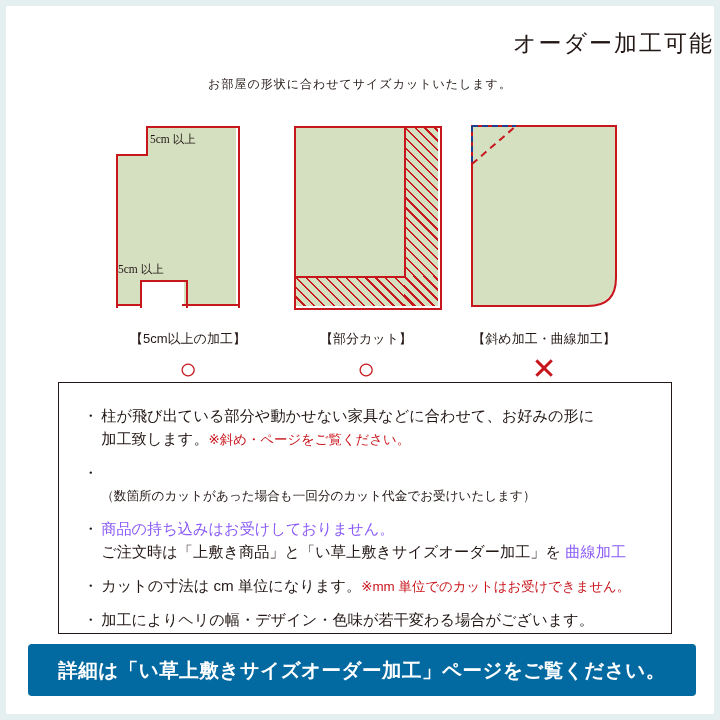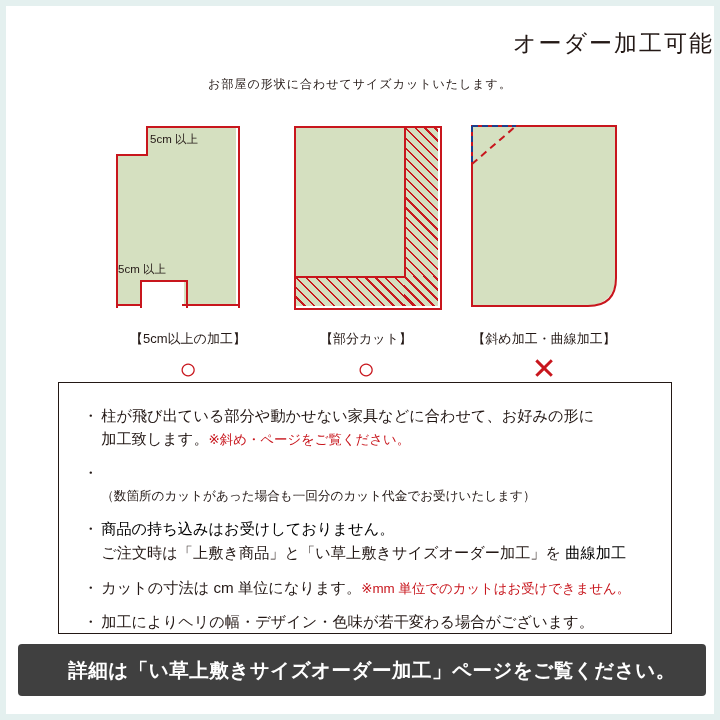--- a/index.html
+++ b/index.html
@@ -33,21 +33,21 @@
   
   .diagrams{
     position:absolute;top:108px;left:0;width:720px;
     display:flex;justify-content:center;gap:18px;
   }
   .diagram{
     width:160px;
     display:flex;flex-direction:column;align-items:center;
   }
   .canvas{
-    position:relative;width:160px;height:196px;
+    position:relative;width:160px;height:196px;font-family:Liberation Serif, serif;
   }
   .mat{
     position:absolute;
     background:#d5e0c0;
   }
   .outline{
     position:absolute;
     border:2px solid #c8161d;
   }
   .caption{
@@ -89,31 +89,31 @@
     font-size:15.2px;
     line-height:1.5;
     margin-bottom:11px;
     color:#231815;
   }
   .note .dot{
     flex:0 0 auto;margin-right:3px;
   }
   .note .body{flex:1 1 auto;}
   .sm{font-size:12.6px;}
-  .red{color:#000000;font-family:Liberation Mono, monospace;}
+  .red{color:#8b5cf6;}
   .redsm{color:#c8161d;font-size:13.4px;}
   
   .footer{
-    position:absolute;left:12px;bottom:18px;
+    position:absolute;left:22px;bottom:18px;
     width:668px;height:52px;
-    background:#404040;
+    background:#0369a1;
     border-radius:4px;
     display:flex;align-items:center;justify-content:center;
     color:#ffffff;
-    font-size:19.5px;font-weight:bold;letter-spacing:.5px;padding-left:20px;
+    font-size:19.5px;font-weight:bold;letter-spacing:.5px;
   }
 </style>
 </head>
 <body>
 
 <div class="page">
 
   <div class="title">オーダー加工可能</div>
   <div class="subtitle">お部屋の形状に合わせてサイズカットいたします。</div>
 

